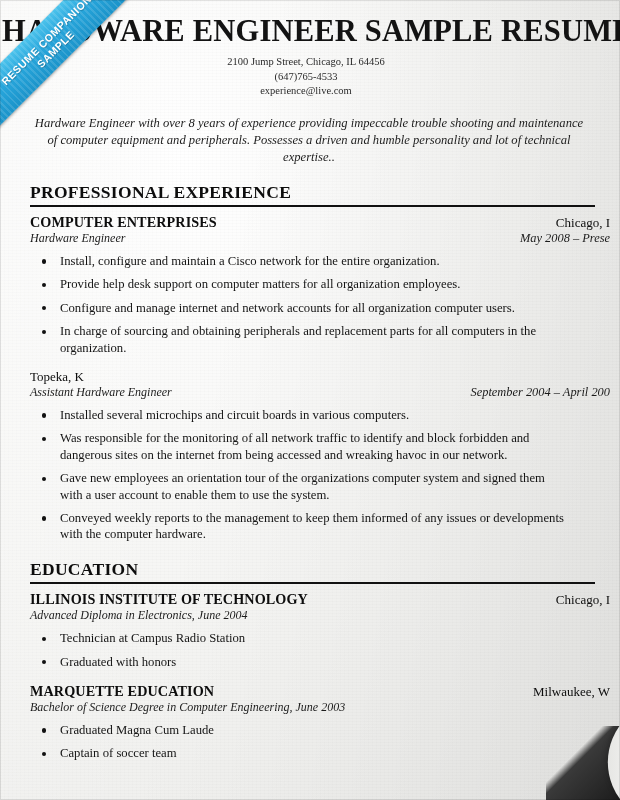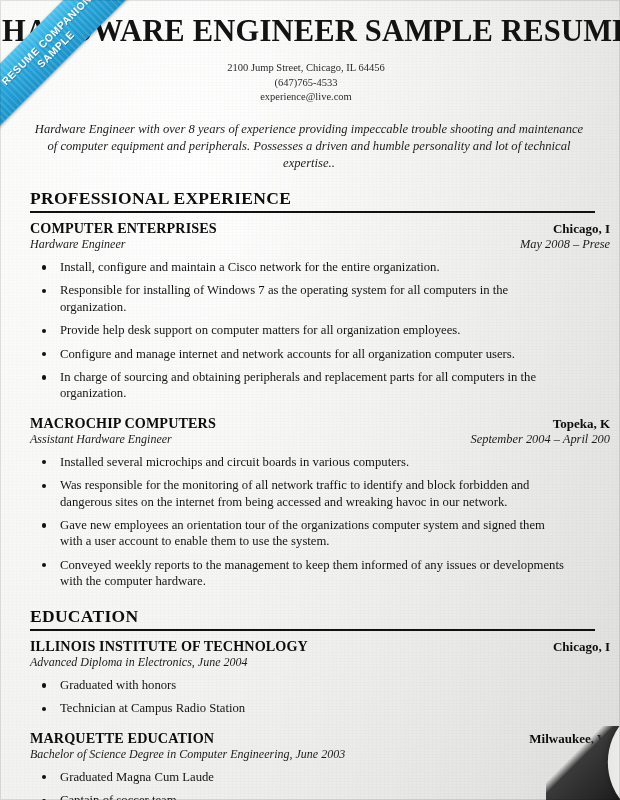--- a/index.html
+++ b/index.html
@@ -57,21 +57,21 @@
     margin: 14px 0 0 -28px;      
     font-size: 30.5px;
     font-weight: bold;
     letter-spacing: .2px;
     color: #131313;
     white-space: nowrap;
     text-align: center;
     width: 600px;
   }
   .contact-block {
-    margin-top: 12px;
+    margin-top: 6px;
     width: 552px;
     text-align: center;
     color: #2a2a2a;
     font-size: 10.5px;
     line-height: 14.5px;
     font-family: Liberation Serif, serif;
   }
   .summary {
     margin: 16px 0 16px 0;
     width: 558px;
@@ -114,21 +114,21 @@
     white-space: nowrap;
   }
   .org {
     font-size: 14.2px;
     font-weight: bold;
     color: #0d0d0d;
     letter-spacing: .1px;
   }
   .place {
     font-size: 13px;
-    font-weight: bold;
+    font-weight: normal;
     color: #0d0d0d;
   }
   .role {
     font-size: 12px;
     font-style: italic;
     color: #1b1b1b;
   }
   .dates {
     font-size: 12.4px;
     font-style: italic;
@@ -261,29 +261,27 @@
             <div class="entry-row">
               <span class="org">COMPUTER ENTERPRISES</span>
               <span class="place">Chicago, I</span>
             </div>
             <div class="entry-row">
               <span class="role">Hardware Engineer</span>
               <span class="dates">May 2008 – Prese</span>
             </div>
             <ul class="bullets">
               <li>Install, configure and maintain a Cisco network for the entire organization.</li>
-              <li>Responsible for installing of Windows 7 as the operating system for all computers in the organization.</li>
               <li>Provide help desk support on computer matters for all organization employees.</li>
               <li>Configure and manage internet and network accounts for all organization computer users.</li>
               <li>In charge of sourcing and obtaining peripherals and replacement parts for all computers in the organization.</li>
             </ul>
           </div>
           <div class="entry spaced">
             <div class="entry-row">
-              <span class="org">MACROCHIP COMPUTERS</span>
               <span class="place">Topeka, K</span>
             </div>
             <div class="entry-row">
               <span class="role">Assistant Hardware Engineer</span>
               <span class="dates">September 2004 – April 200</span>
             </div>
             <ul class="bullets">
               <li>Installed several microchips and circuit boards in various computers.</li>
               <li>Was responsible for the monitoring of all network traffic to identify and block forbidden and dangerous sites on the internet from being accessed and wreaking havoc in our network.</li>
               <li>Gave new employees an orientation tour of the organizations computer system and signed them with a user account to enable them to use the system.</li>
@@ -297,22 +295,22 @@
           <div class="entry">
             <div class="entry-row">
               <span class="org">ILLINOIS INSTITUTE OF TECHNOLOGY</span>
               <span class="place">Chicago, I</span>
             </div>
             <div class="entry-row">
               <span class="role">Advanced Diploma in Electronics, June 2004</span>
               <span class="dates"></span>
             </div>
             <ul class="bullets">
+              <li>Technician at Campus Radio Station</li>
               <li>Graduated with honors</li>
-              <li>Technician at Campus Radio Station</li>
             </ul>
           </div>
           <div class="entry spaced">
             <div class="entry-row">
               <span class="org">MARQUETTE EDUCATION</span>
               <span class="place">Milwaukee, W</span>
             </div>
             <div class="entry-row">
               <span class="role">Bachelor of Science Degree in Computer Engineering, June 2003</span>
               <span class="dates"></span>

